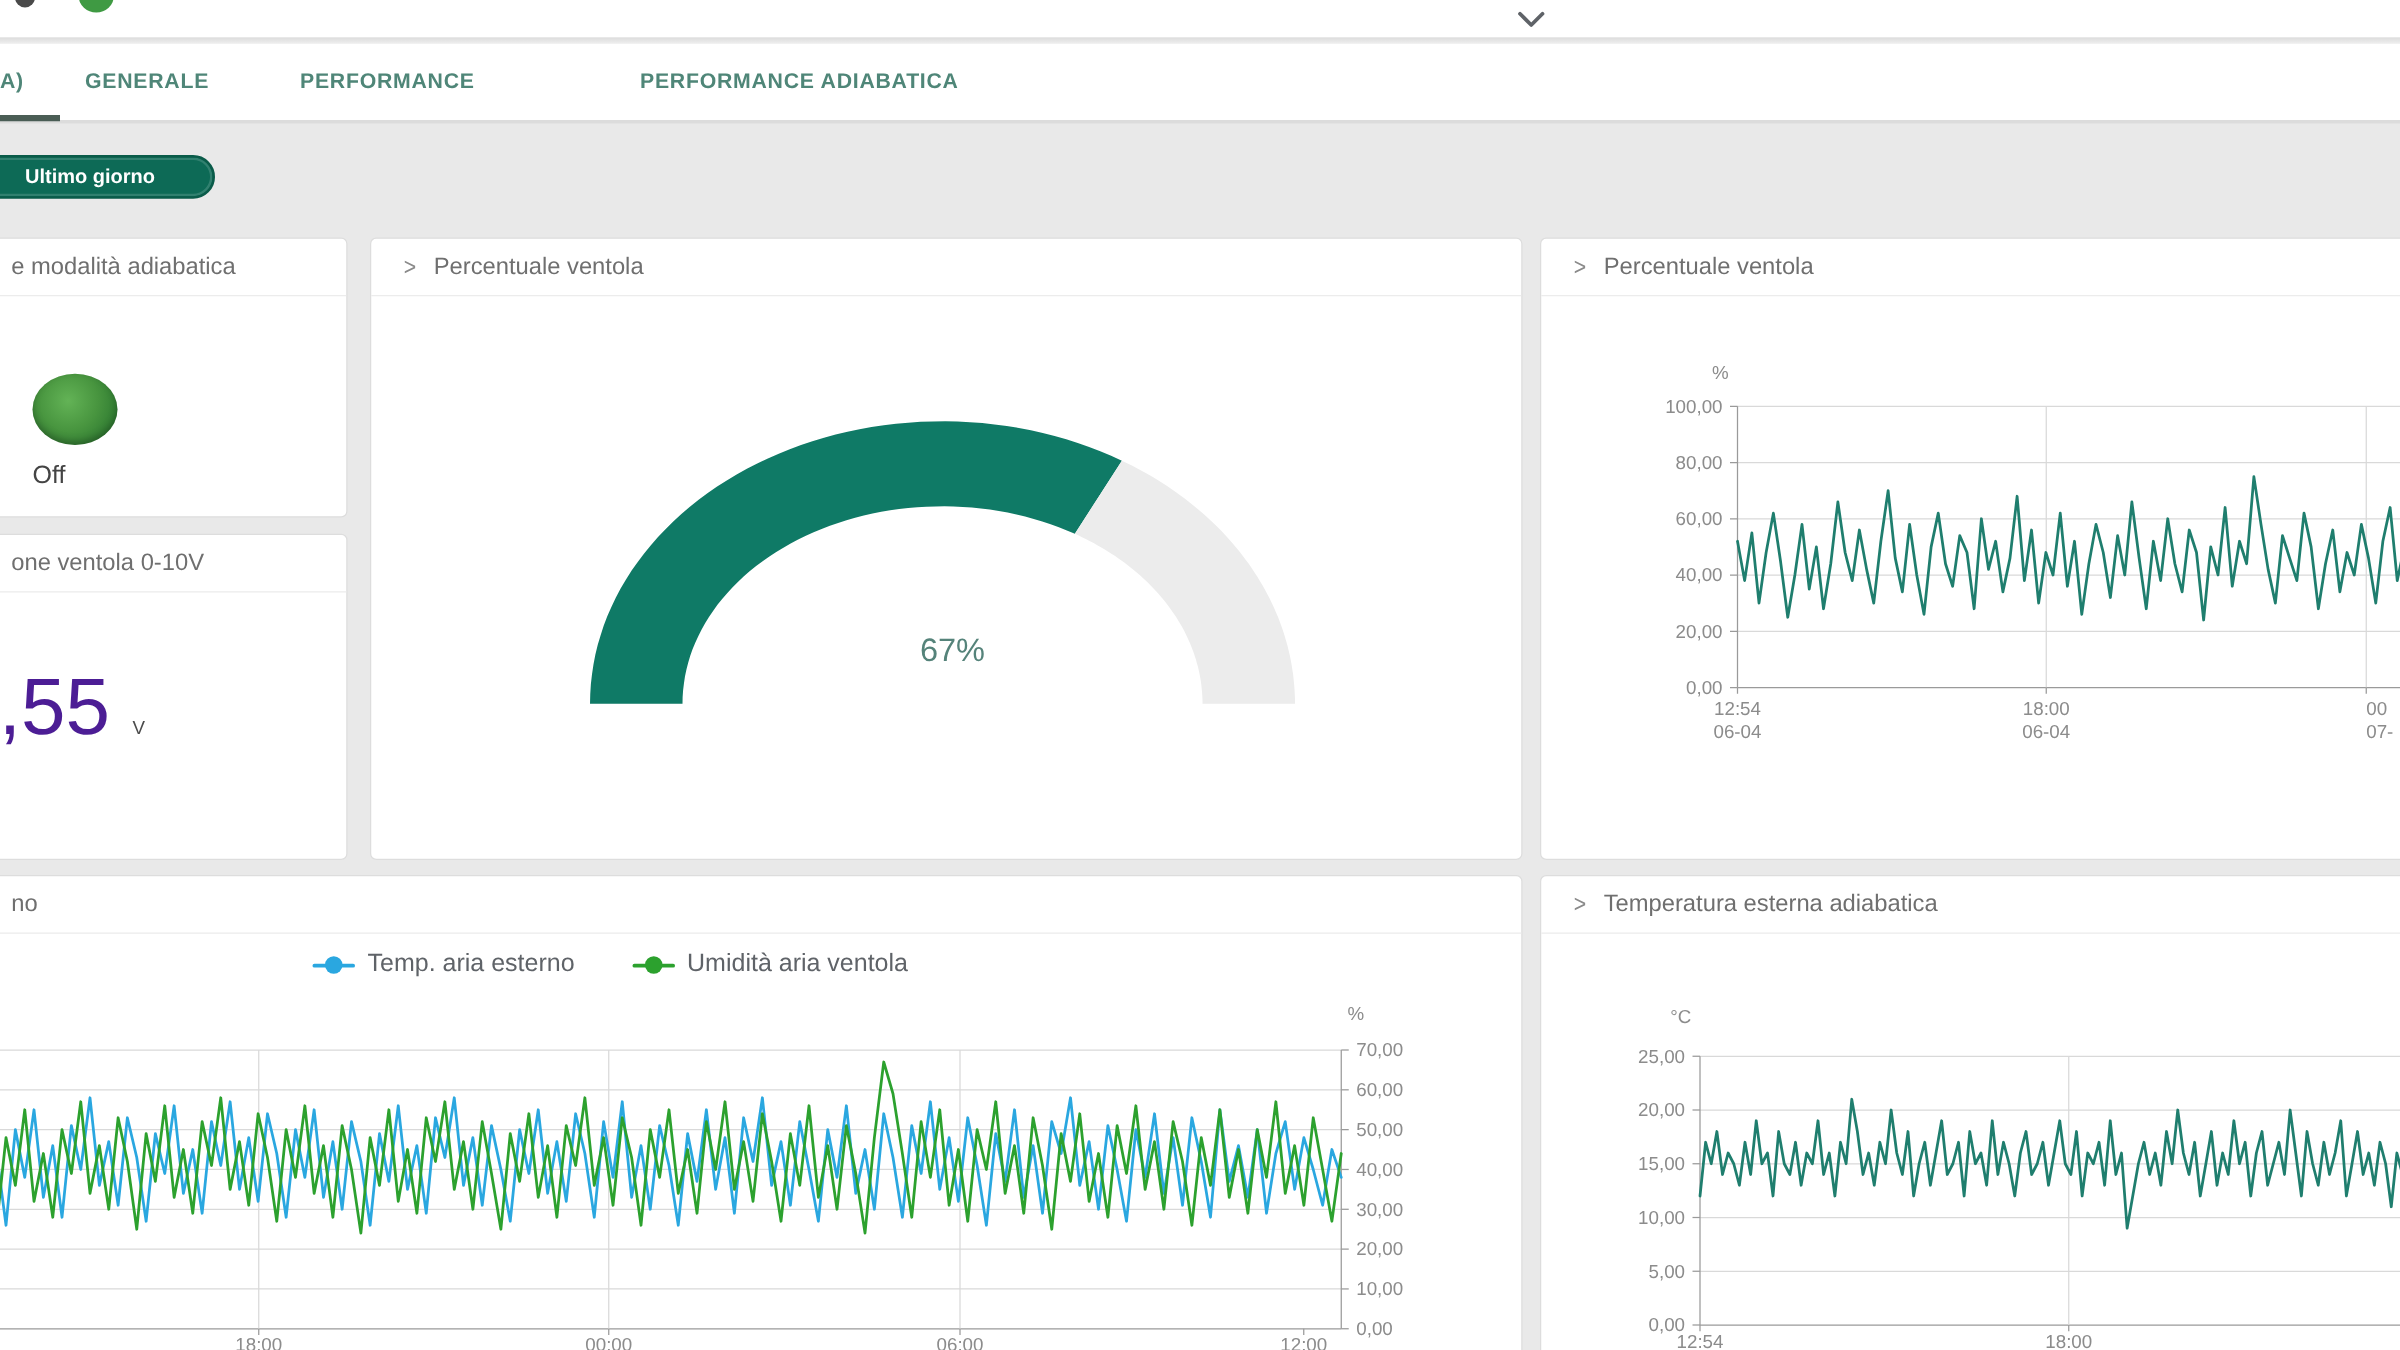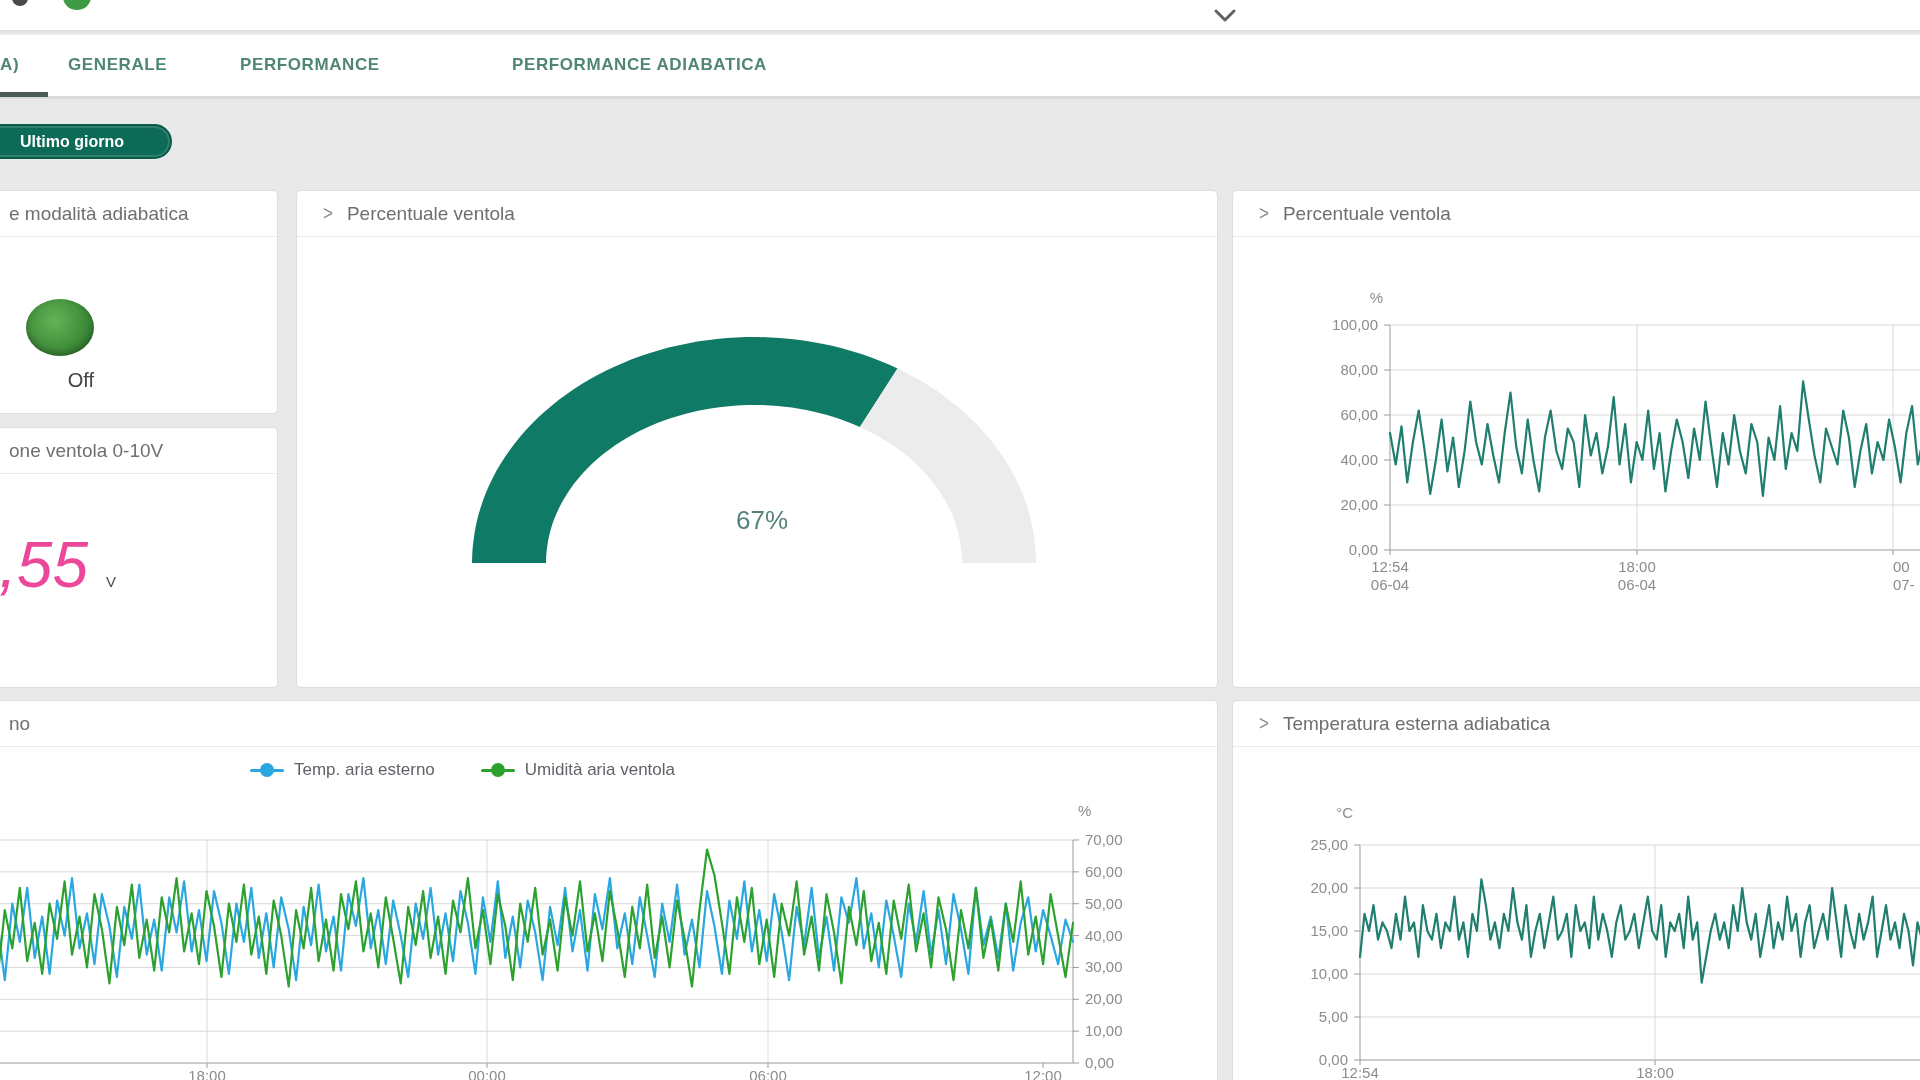--- a/index.html
+++ b/index.html
@@ -34,40 +34,40 @@
   .card { position:absolute; background:#ffffff; border:1px solid #dddddd; border-radius:5px; }
   .card-title { height:46px; display:flex; align-items:center; padding-left:18px;
     border-bottom:1px solid #ececec; color:#6f6f6f; font-size:19px; white-space:nowrap; }
   .panel-chevron { color:#8a8a8a; font-size:17px; margin-right:14px; margin-left:8px;
     cursor:pointer; transform:scaleY(1.15); }
 
   
   #led { position:absolute; left:35px; top:108px; width:68px; height:57px; border-radius:50%;
     background:radial-gradient(circle at 42% 38%, #63b356 0%, #48953f 45%, #2e7a31 80%, #256428 100%);
     box-shadow:inset 0 -3px 6px rgba(0,0,0,.25); }
-  #led-label { position:absolute; left:35px; top:178px; width:68px; text-align:right;
+  #led-label { position:absolute; left:35px; top:178px; width:68px; text-align:left;
     color:#444444; font-size:20px; }
 
   
   #voltage-value { position:absolute; left:8px; top:100px; font-size:64px; font-weight:400;
     white-space:nowrap; }
-  #voltage-value .num { color:#ec4899;font-style:italic; }
+  #voltage-value .num { color:#4c1d95; }
   #voltage-value .unit { color:#4b4b4b; margin-left:18px; }
 
   
   #gauge-svg { position:absolute; left:165px; top:140px; }
   .gauge-label { font-size:26px; fill:#55837a; }
 
   svg text { font-family:"Liberation Sans", sans-serif; }
   .tick { font-size:15px; fill:#8c8c8c; }
   .unit { font-size:15px; fill:#8c8c8c; }
 
   
   #legend { position:absolute; left:250px; top:760px; display:flex; gap:46px; align-items:center; }
-  .legend-item { display:flex; align-items:center; gap:10px; color:#5f6368; font-size:17px; }
+  .legend-item { display:flex; align-items:center; gap:10px; color:#5f6368; font-size:20px; }
   .legend-marker { position:relative; width:34px; height:12px; }
   .legend-marker .line { position:absolute; left:0; top:5px; width:34px; height:3px; border-radius:2px; }
   .legend-marker .dot { position:absolute; left:10px; top:-1px; width:14px; height:14px; border-radius:50%; }
 </style>
 </head>
 <body>
 
 <div id="topbar">
   <div class="frag-dark"></div>
   <div class="frag-green"></div>

